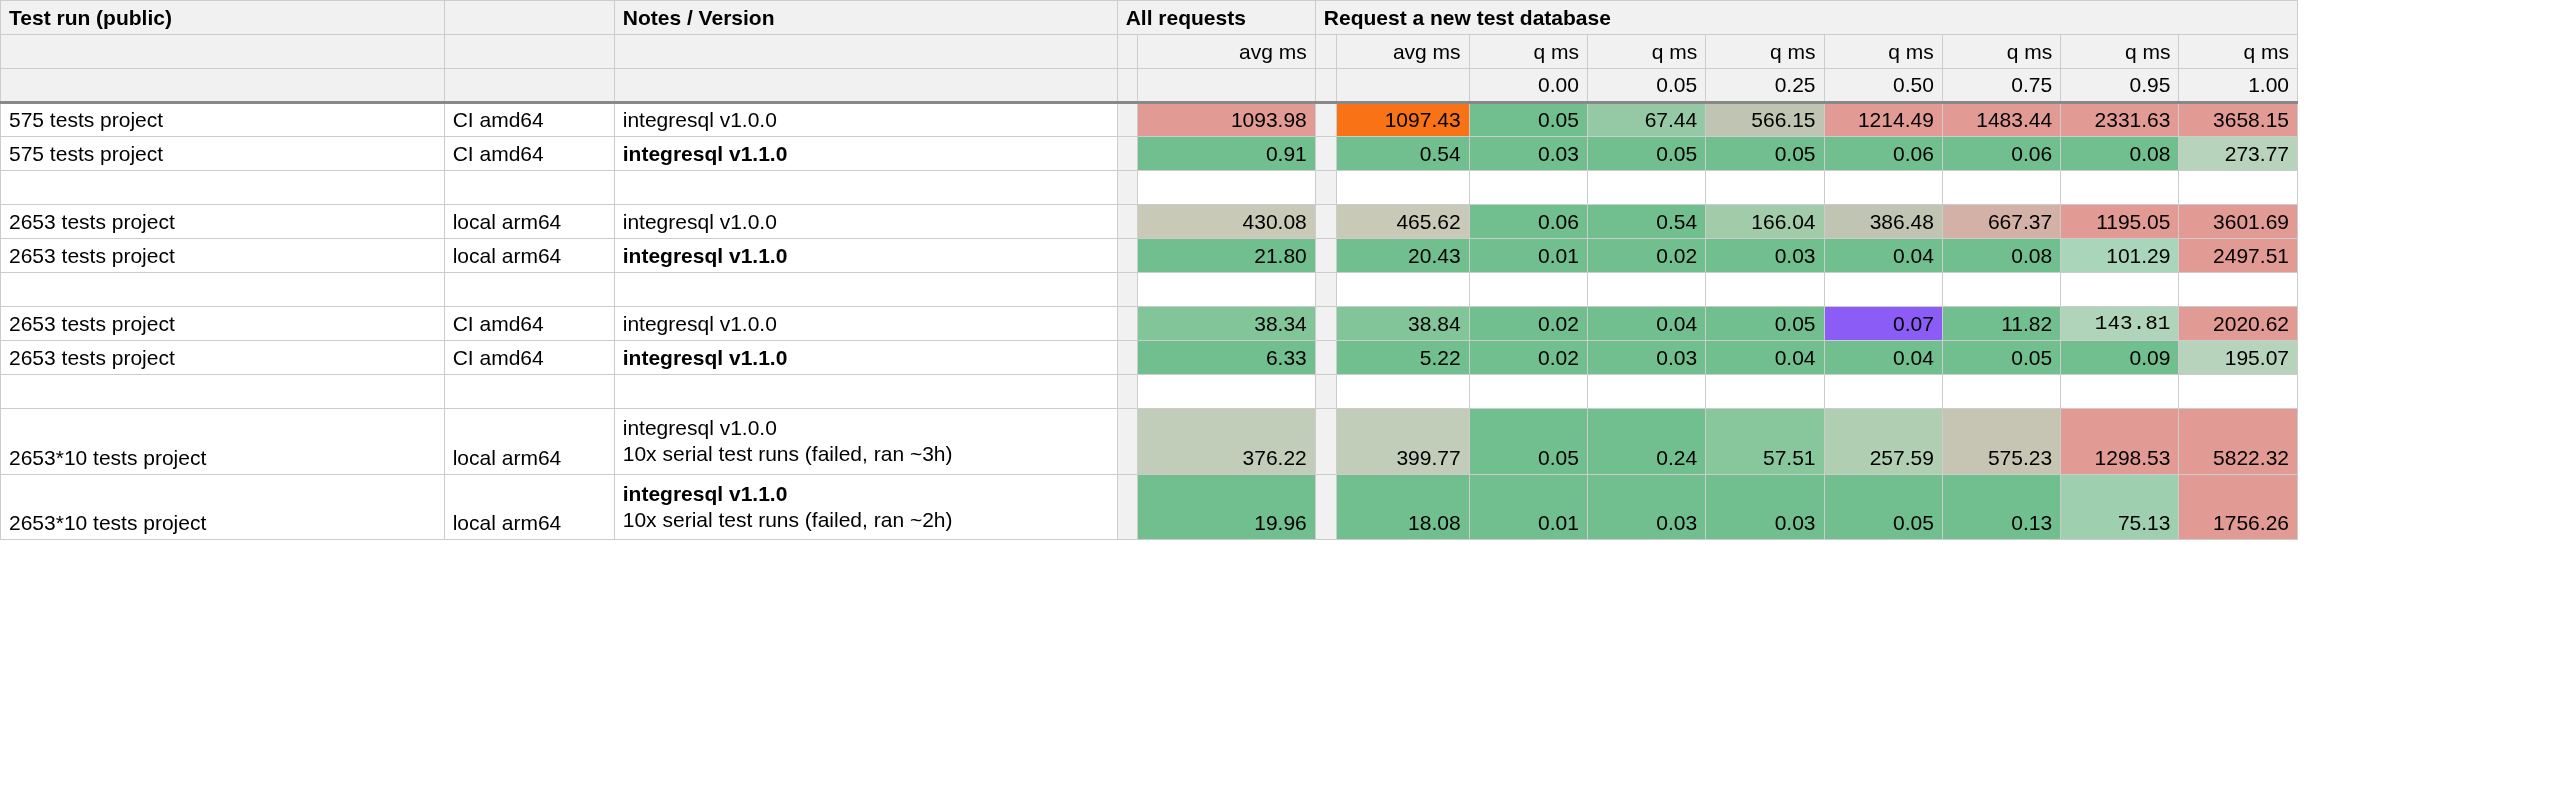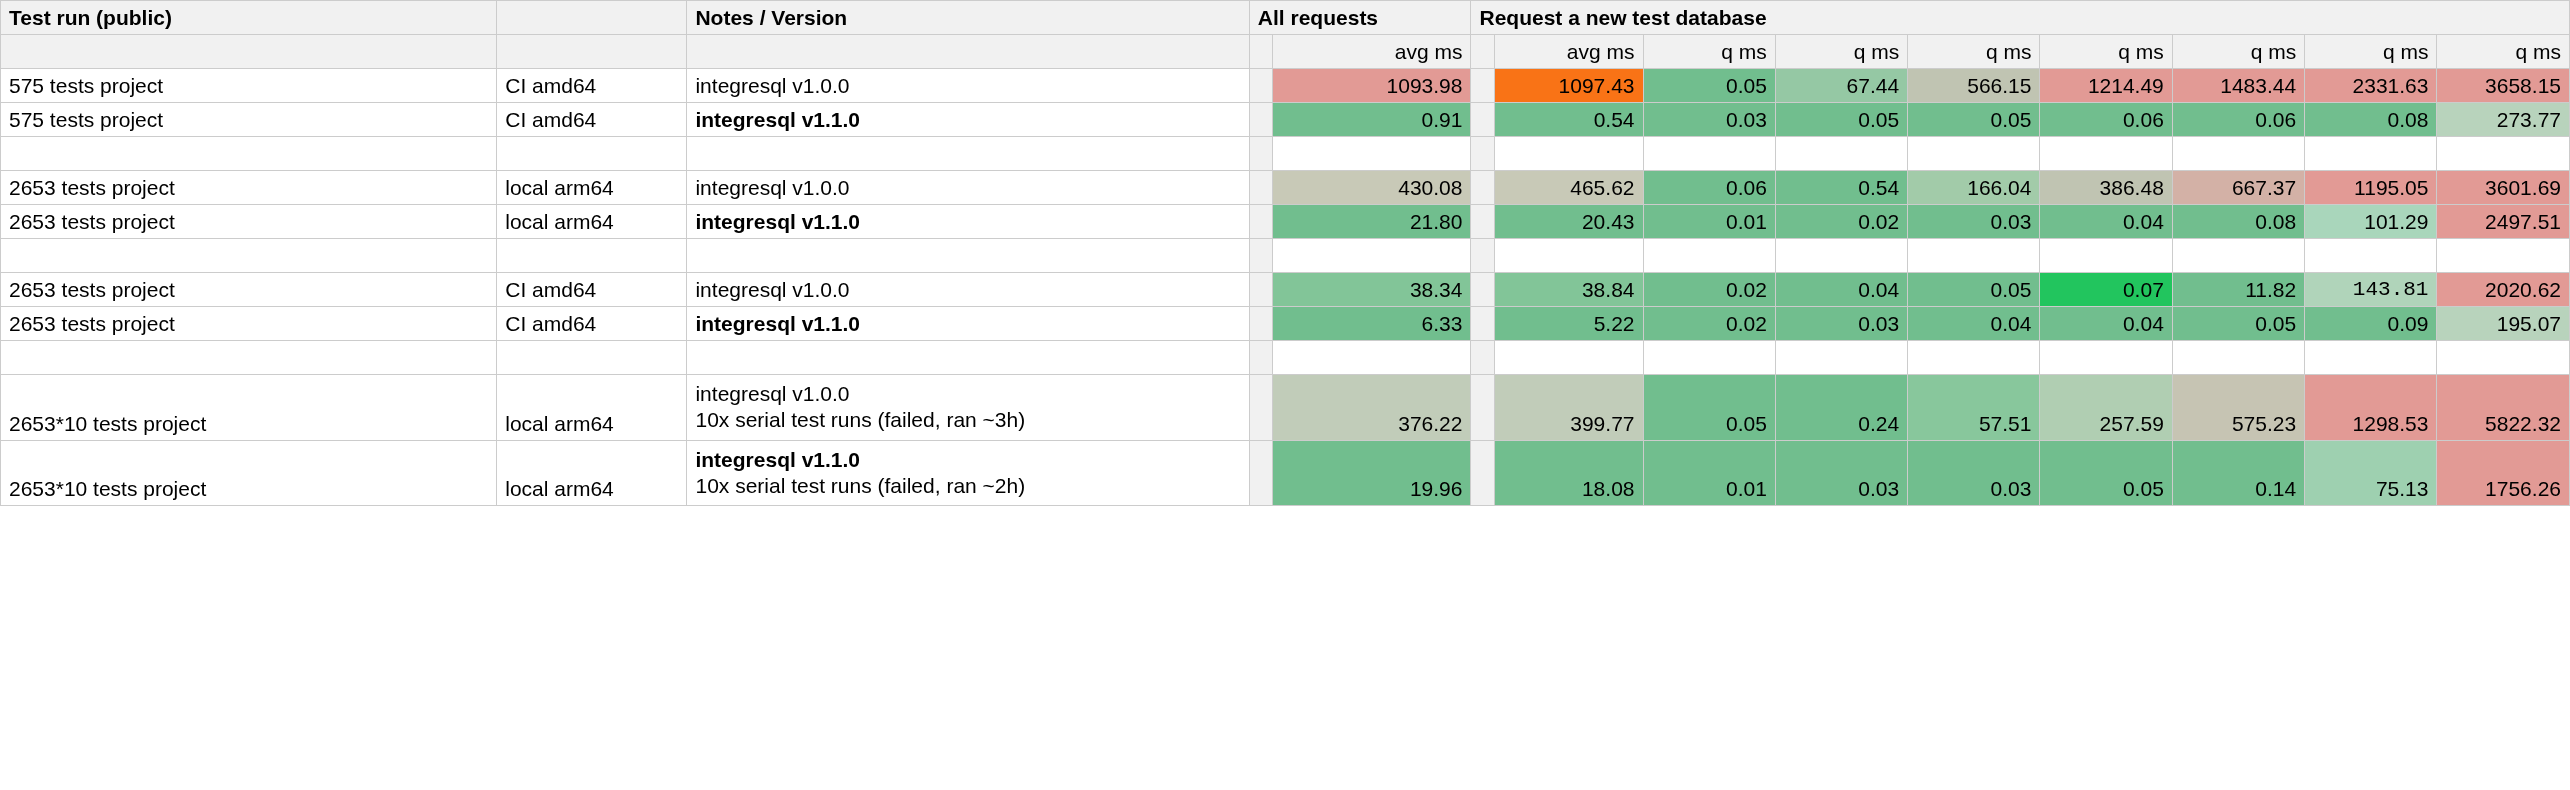--- a/index.html
+++ b/index.html
@@ -5,21 +5,21 @@
   html, body {
     margin: 0;
     padding: 0;
     font-family: Arial, Helvetica, sans-serif;
     font-size: 21px;
     color: #000;
     background: #fff;
   }
   table {
     border-collapse: collapse;
-    width: 2570px;
+    width: 2298px;
     table-layout: fixed;
   }
   th, td {
     border: 1px solid #ccc;
     padding: 4px 8px;
     height: 34px;
     box-sizing: border-box;
     overflow: hidden;
     white-space: nowrap;
   }
@@ -97,20 +97,36 @@
       <th></th>
       <th class="num">avg ms</th>
       <th class="num">q ms</th>
       <th class="num">q ms</th>
       <th class="num">q ms</th>
       <th class="num">q ms</th>
       <th class="num">q ms</th>
       <th class="num">q ms</th>
       <th class="num">q ms</th>
     </tr>
+    <tr class="thick-bottom">
+      <th></th>
+      <th></th>
+      <th></th>
+      <th></th>
+      <th></th>
+      <th></th>
+      <th></th>
+      <th class="num">0.00</th>
+      <th class="num">0.05</th>
+      <th class="num">0.25</th>
+      <th class="num">0.50</th>
+      <th class="num">0.75</th>
+      <th class="num">0.95</th>
+      <th class="num">1.00</th>
+    </tr>
   </thead>
   <tbody id="tbody">
       <tr>
         <td>575 tests project</td>
         <td>CI amd64</td>
         <td>integresql v1.0.0</td>
         <td style="background: rgb(241, 241, 241);"></td>
         <td class="num" style="background: rgb(226, 154, 149);">1093.98</td>
         <td style="background: rgb(241, 241, 241);"></td>
         <td class="num" style="background: #f97316;">1097.43</td>
@@ -206,21 +222,21 @@
         <td>2653 tests project</td>
         <td>CI amd64</td>
         <td>integresql v1.0.0</td>
         <td style="background: rgb(241, 241, 241);"></td>
         <td class="num" style="background: rgb(130, 197, 152);">38.34</td>
         <td style="background: rgb(241, 241, 241);"></td>
         <td class="num" style="background: rgb(130, 197, 152);">38.84</td>
         <td class="num" style="background: rgb(113, 190, 142);">0.02</td>
         <td class="num" style="background: rgb(113, 190, 142);">0.04</td>
         <td class="num" style="background: rgb(113, 190, 142);">0.05</td>
-        <td class="num" style="background: #22c55e;">0.07</td>
+        <td class="num" style="background: #8b5cf6;">0.07</td>
         <td class="num" style="background: rgb(113, 190, 142);">11.82</td>
         <td class="num" style="background: rgb(176, 212, 186); font-family: Liberation Mono, monospace;">143.81</td>
         <td class="num" style="background: rgb(226, 154, 149);">2020.62</td>
       </tr>
       <tr>
         <td>2653 tests project</td>
         <td>CI amd64</td>
         <td style="font-weight: bold;">integresql v1.1.0</td>
         <td style="background: rgb(241, 241, 241);"></td>
         <td class="num" style="background: rgb(113, 190, 142);">6.33</td>
@@ -277,18 +293,18 @@
           <div>10x serial test runs (failed, ran ~2h)</div>
         </td>
         <td style="background: rgb(241, 241, 241);"></td>
         <td class="num" style="background: rgb(113, 190, 142); vertical-align: bottom;">19.96</td>
         <td style="background: rgb(241, 241, 241);"></td>
         <td class="num" style="background: rgb(113, 190, 142); vertical-align: bottom; padding-left: 25px;">18.08</td>
         <td class="num" style="background: rgb(113, 190, 142); vertical-align: bottom;">0.01</td>
         <td class="num" style="background: rgb(113, 190, 142); vertical-align: bottom;">0.03</td>
         <td class="num" style="background: rgb(113, 190, 142); vertical-align: bottom;">0.03</td>
         <td class="num" style="background: rgb(113, 190, 142); vertical-align: bottom;">0.05</td>
-        <td class="num" style="background: rgb(113, 190, 142); vertical-align: bottom;">0.14</td>
+        <td class="num" style="background: rgb(113, 190, 142); vertical-align: bottom;">0.13</td>
         <td class="num" style="background: rgb(158, 208, 176); vertical-align: bottom;">75.13</td>
         <td class="num" style="background: rgb(226, 154, 149); vertical-align: bottom;">1756.26</td>
       </tr>
     </tbody>
 </table>
 
 </body></html>

